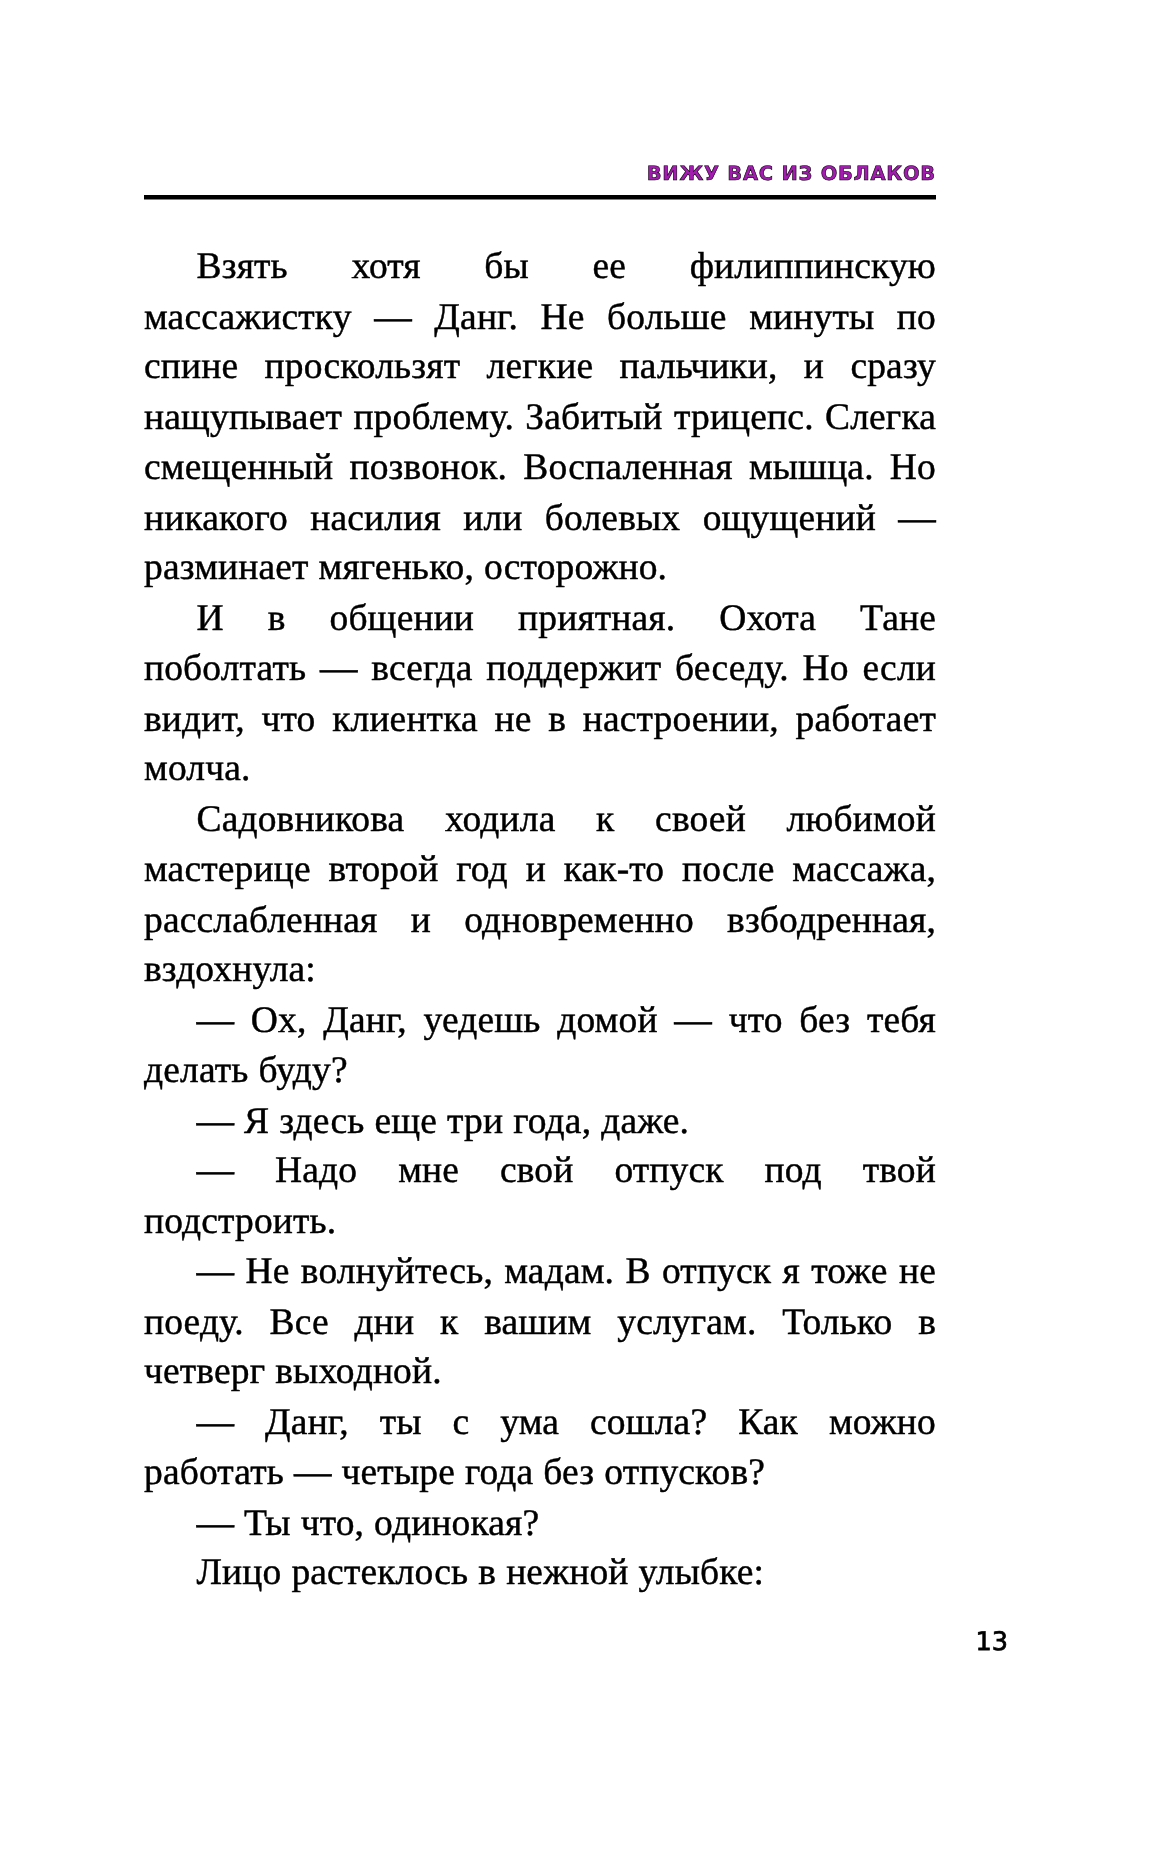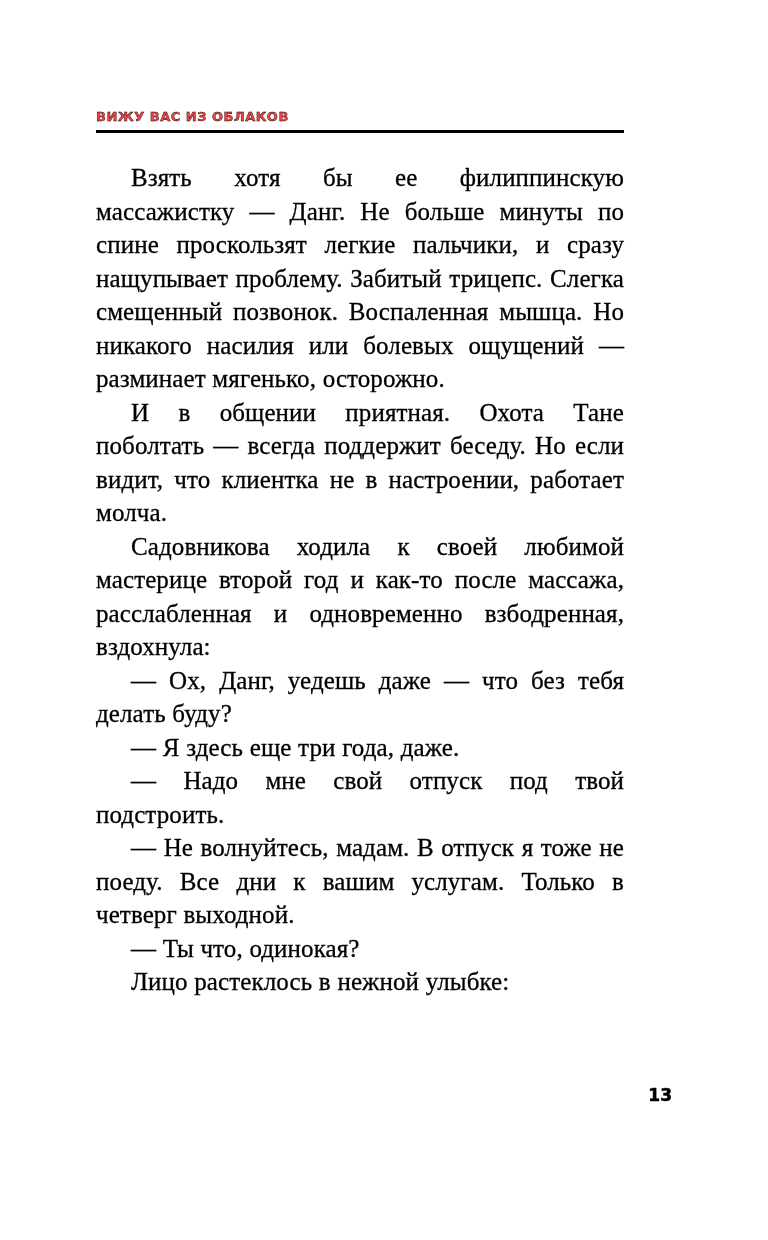--- a/index.html
+++ b/index.html
@@ -21,26 +21,27 @@
     box-sizing: border-box;
     padding: 0;
   }
   .content {
     position: absolute;
     left: 96px;
     top: 110px;
     width: 528px;
   }
   .running-head {
+    text-align: right;
     font-family: "DejaVu Sans", sans-serif;
     font-weight: bold;
     font-size: 13px;
     letter-spacing: 0.5px;
     text-transform: uppercase;
-    color: #ef4444;
+    color: #a21caf;
     line-height: 1;
     padding-bottom: 7px;
     -webkit-text-stroke: 0.4px #000;
   }
   .rule {
     border-top: 3px solid #000;
     width: 100%;
     margin: 0 0 28px 0;
   }
   p.para {
@@ -54,42 +55,43 @@
     -webkit-text-stroke: 0.3px #000;
   }
   p.para.dialog {
     text-indent: 35px;
   }
   .folio {
     position: absolute;
     right: 96px;
     top: 1085px;
     font-family: "DejaVu Sans", sans-serif;
-    font-weight: bold;
+    font-weight: normal;
     font-size: 17px;
     -webkit-text-stroke: 0.5px #000;
   }
 </style>
 </head>
 <body>
 
 <div class="page">
 
   <div class="content">
 
     <div class="running-head">Вижу вас из облаков</div>
     <div class="rule"></div>
 
     <p class="para">Взять хотя бы ее филиппинскую массажистку — Данг. Не больше минуты по спине проскользят легкие пальчики, и сразу нащупывает проблему. Забитый трицепс. Слегка смещенный позвонок. Воспаленная мышца. Но никакого насилия или болевых ощущений — разминает мягенько, осторожно.</p>
     <p class="para">И в общении приятная. Охота Тане поболтать — всегда поддержит беседу. Но если видит, что клиентка не в настроении, работает молча.</p>
     <p class="para">Садовникова ходила к своей любимой мастерице второй год и как-то после массажа, расслабленная и одновременно взбодренная, вздохнула:</p>
-    <p class="para dialog">— Ох, Данг, уедешь даже — что без тебя делать буду?</p>
+    <p class="para dialog">— Ох, Данг, уедешь домой — что без тебя делать буду?</p>
     <p class="para dialog">— Я здесь еще три года, даже.</p>
     <p class="para dialog">— Надо мне свой отпуск под твой подстроить.</p>
     <p class="para dialog">— Не волнуйтесь, мадам. В отпуск я тоже не поеду. Все дни к вашим услугам. Только в четверг выходной.</p>
+    <p class="para dialog">— Данг, ты с ума сошла? Как можно работать — четыре года без отпусков?</p>
     <p class="para dialog">— Ты что, одинокая?</p>
     <p class="para">Лицо растеклось в нежной улыбке:</p>
 
   </div>
 
   <div class="folio">13</div>
 
 </div>
 
 </body></html>

